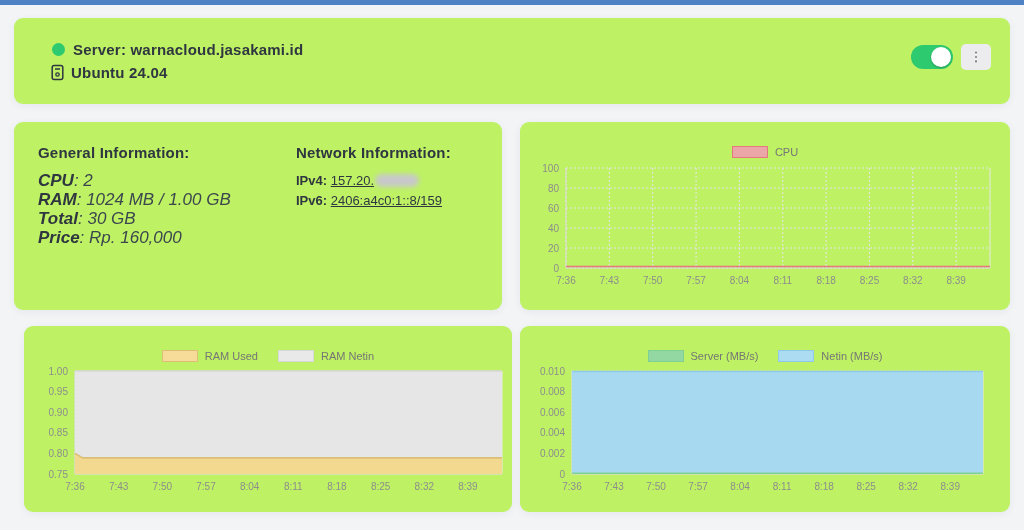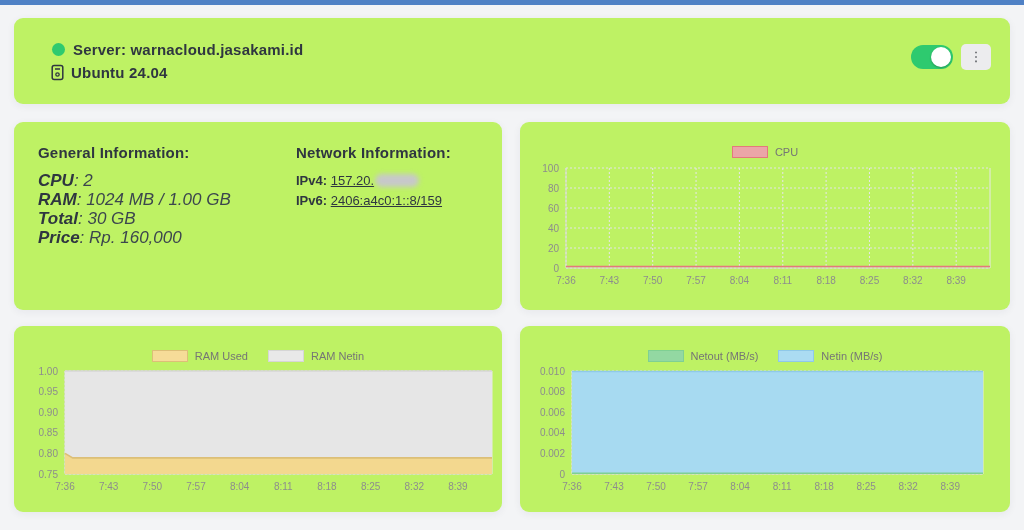--- a/index.html
+++ b/index.html
@@ -43,21 +43,21 @@
   .spec-label { font-weight:700; color:#2f3640; }
   .ip-line { font-size:13px; line-height:20px; color:#2f3640; }
   .ip-label { font-weight:700; }
   .ip-link { color:#2f3640; text-decoration:underline; cursor:pointer; }
   .redacted {
     display:inline-block; width:44px; height:13px; border-radius:7px;
     background:#c7c8ca; filter:blur(2.5px); vertical-align:-2px; margin-left:1px;
   }
   
   .cpu-card { left:520px; top:122px; width:490px; height:188px; }
-  .ram-card { left:14px;  top:326px; width:488px; height:186px; }
+  .ram-card { left:24px;  top:326px; width:488px; height:186px; }
   .net-card { left:520px; top:326px; width:490px; height:186px; }
   .chart-legend { display:flex; justify-content:center; align-items:center; gap:20px; margin-top:22px; height:16px; }
   .legend-item { display:flex; align-items:center; gap:7px; cursor:pointer; }
   .legend-box { width:36px; height:12px; display:inline-block; }
   .legend-label { font-size:11px; color:#757575; }
   svg.chart-svg { display:block; }
   .tick { font-size:10px; fill:#8d8d8d; font-family:"Liberation Sans",sans-serif; }
 </style>
 </head>
 <body>
@@ -220,21 +220,21 @@
       <polyline points="51.0,7.0 478.0,7.0" fill="none" stroke="#d6d6d6" stroke-width="1.6"></polyline>
       <polygon points="51,110 51.0,89.4 58.7,93.9 478.0,93.9 478,110" fill="#f3d88f" stroke="none"></polygon>
       <polyline points="51.0,89.4 58.7,93.9 478.0,93.9" fill="none" stroke="#dcbf77" stroke-width="1.6"></polyline>
     </svg>
 </div>
 
 <div class="card net-card">
   <div class="chart-legend">
       <span class="legend-item">
         <span class="legend-box" style="background: rgb(147, 216, 162); border: 1px solid rgb(127, 208, 147);"></span>
-        <span class="legend-label">Netout (MB/s)</span>
+        <span class="legend-label">Server (MB/s)</span>
       </span>
       <span class="legend-item">
         <span class="legend-box" style="background: rgb(171, 220, 242); border: 1px solid rgb(143, 201, 233);"></span>
         <span class="legend-label">Netin (MB/s)</span>
       </span>
     </div>
   <svg class="chart-svg" width="490" height="150">
       <line x1="52" x2="463" y1="110" y2="110" stroke="#e4e4e4" stroke-dasharray="2,2"></line>
       <text x="45" y="113.5" text-anchor="end" class="tick">0</text>
       <line x1="52" x2="463" y1="89.4" y2="89.4" stroke="#e4e4e4" stroke-dasharray="2,2"></line>

